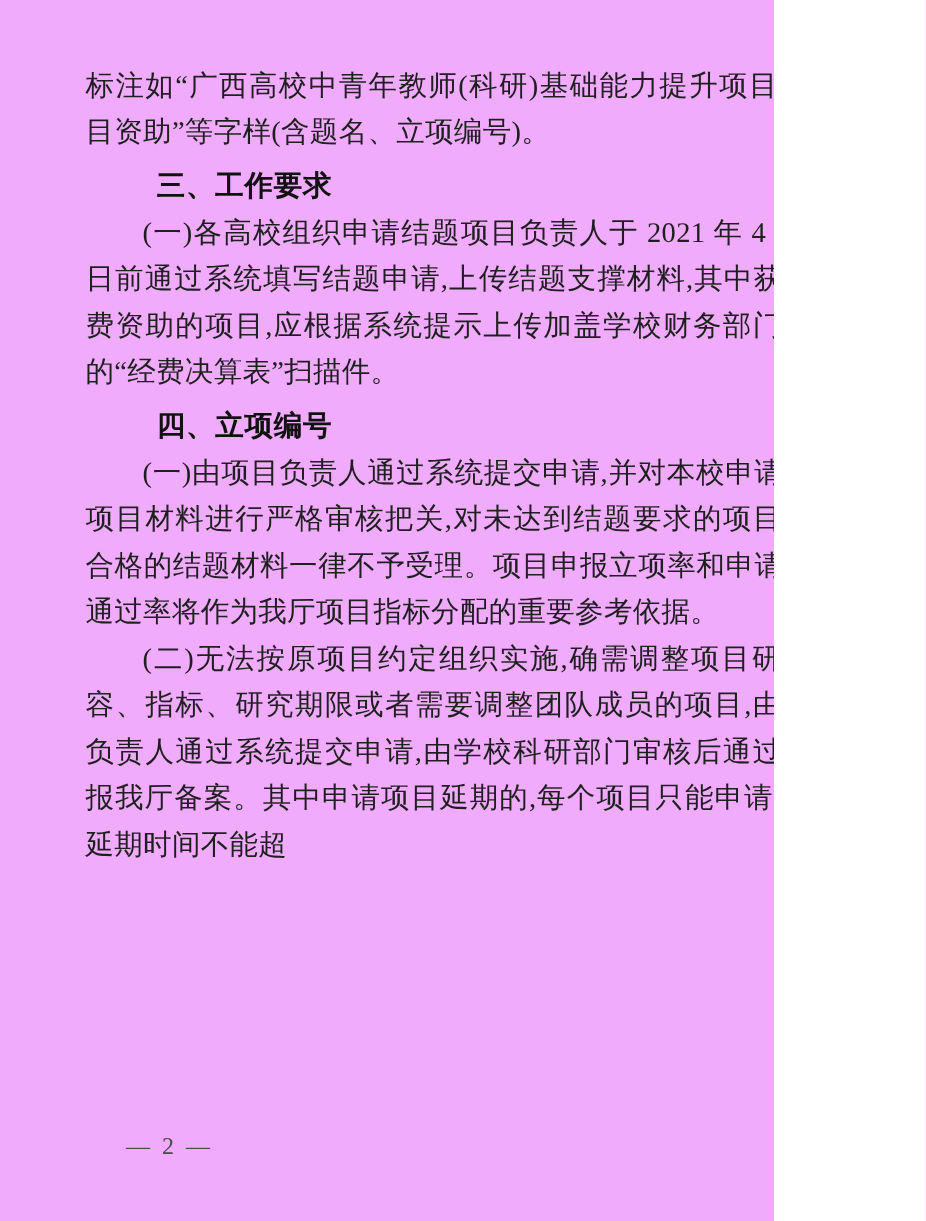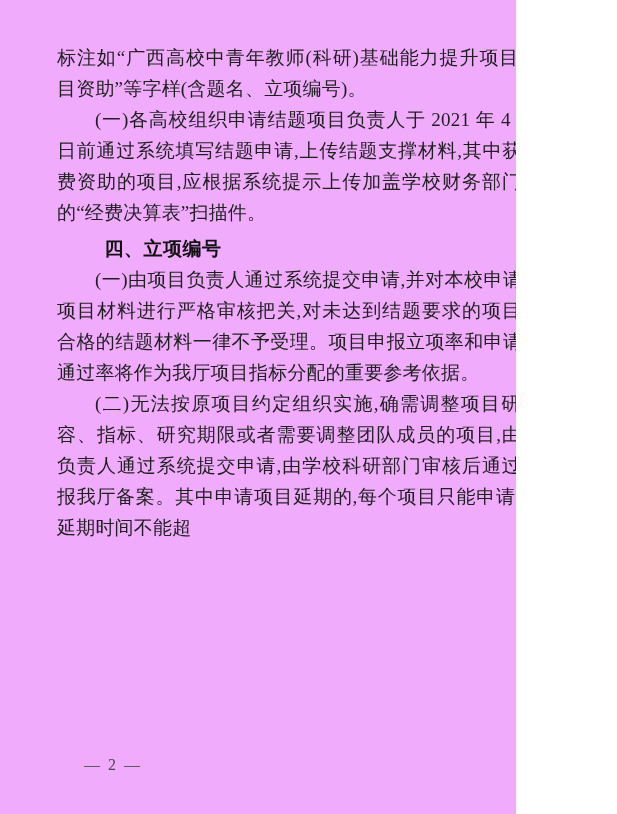--- a/index.html
+++ b/index.html
@@ -53,19 +53,20 @@
     letter-spacing: 2px;
     font-family: "Liberation Serif", serif;
   }
 </style>
 </head>
 <body>
 
 <div class="page">
   <div class="text-block">
     <p class="body noindent">标注如“广西高校中青年教师(科研)基础能力提升项目××项目资助”等字样(含题名、立项编号)。</p>
+    <h3 class="heading">三、工作要求</h3>
     <p class="body">(一)各高校组织申请结题项目负责人于 2021 年 4 月 23 日前通过系统填写结题申请,上传结题支撑材料,其中获得经费资助的项目,应根据系统提示上传加盖学校财务部门公章的“经费决算表”扫描件。</p>
     <h3 class="heading">四、立项编号</h3>
     <p class="body">(一)由项目负责人通过系统提交申请,并对本校申请结题项目材料进行严格审核把关,对未达到结题要求的项目及不合格的结题材料一律不予受理。项目申报立项率和申请结题通过率将作为我厅项目指标分配的重要参考依据。</p>
     <p class="body">(二)无法按原项目约定组织实施,确需调整项目研究内容、指标、研究期限或者需要调整团队成员的项目,由项目负责人通过系统提交申请,由学校科研部门审核后通过系统报我厅备案。其中申请项目延期的,每个项目只能申请 1 次,延期时间不能超</p>
   </div>
   <div class="footer">— 2 —</div>
 </div>
 
 </body></html>

